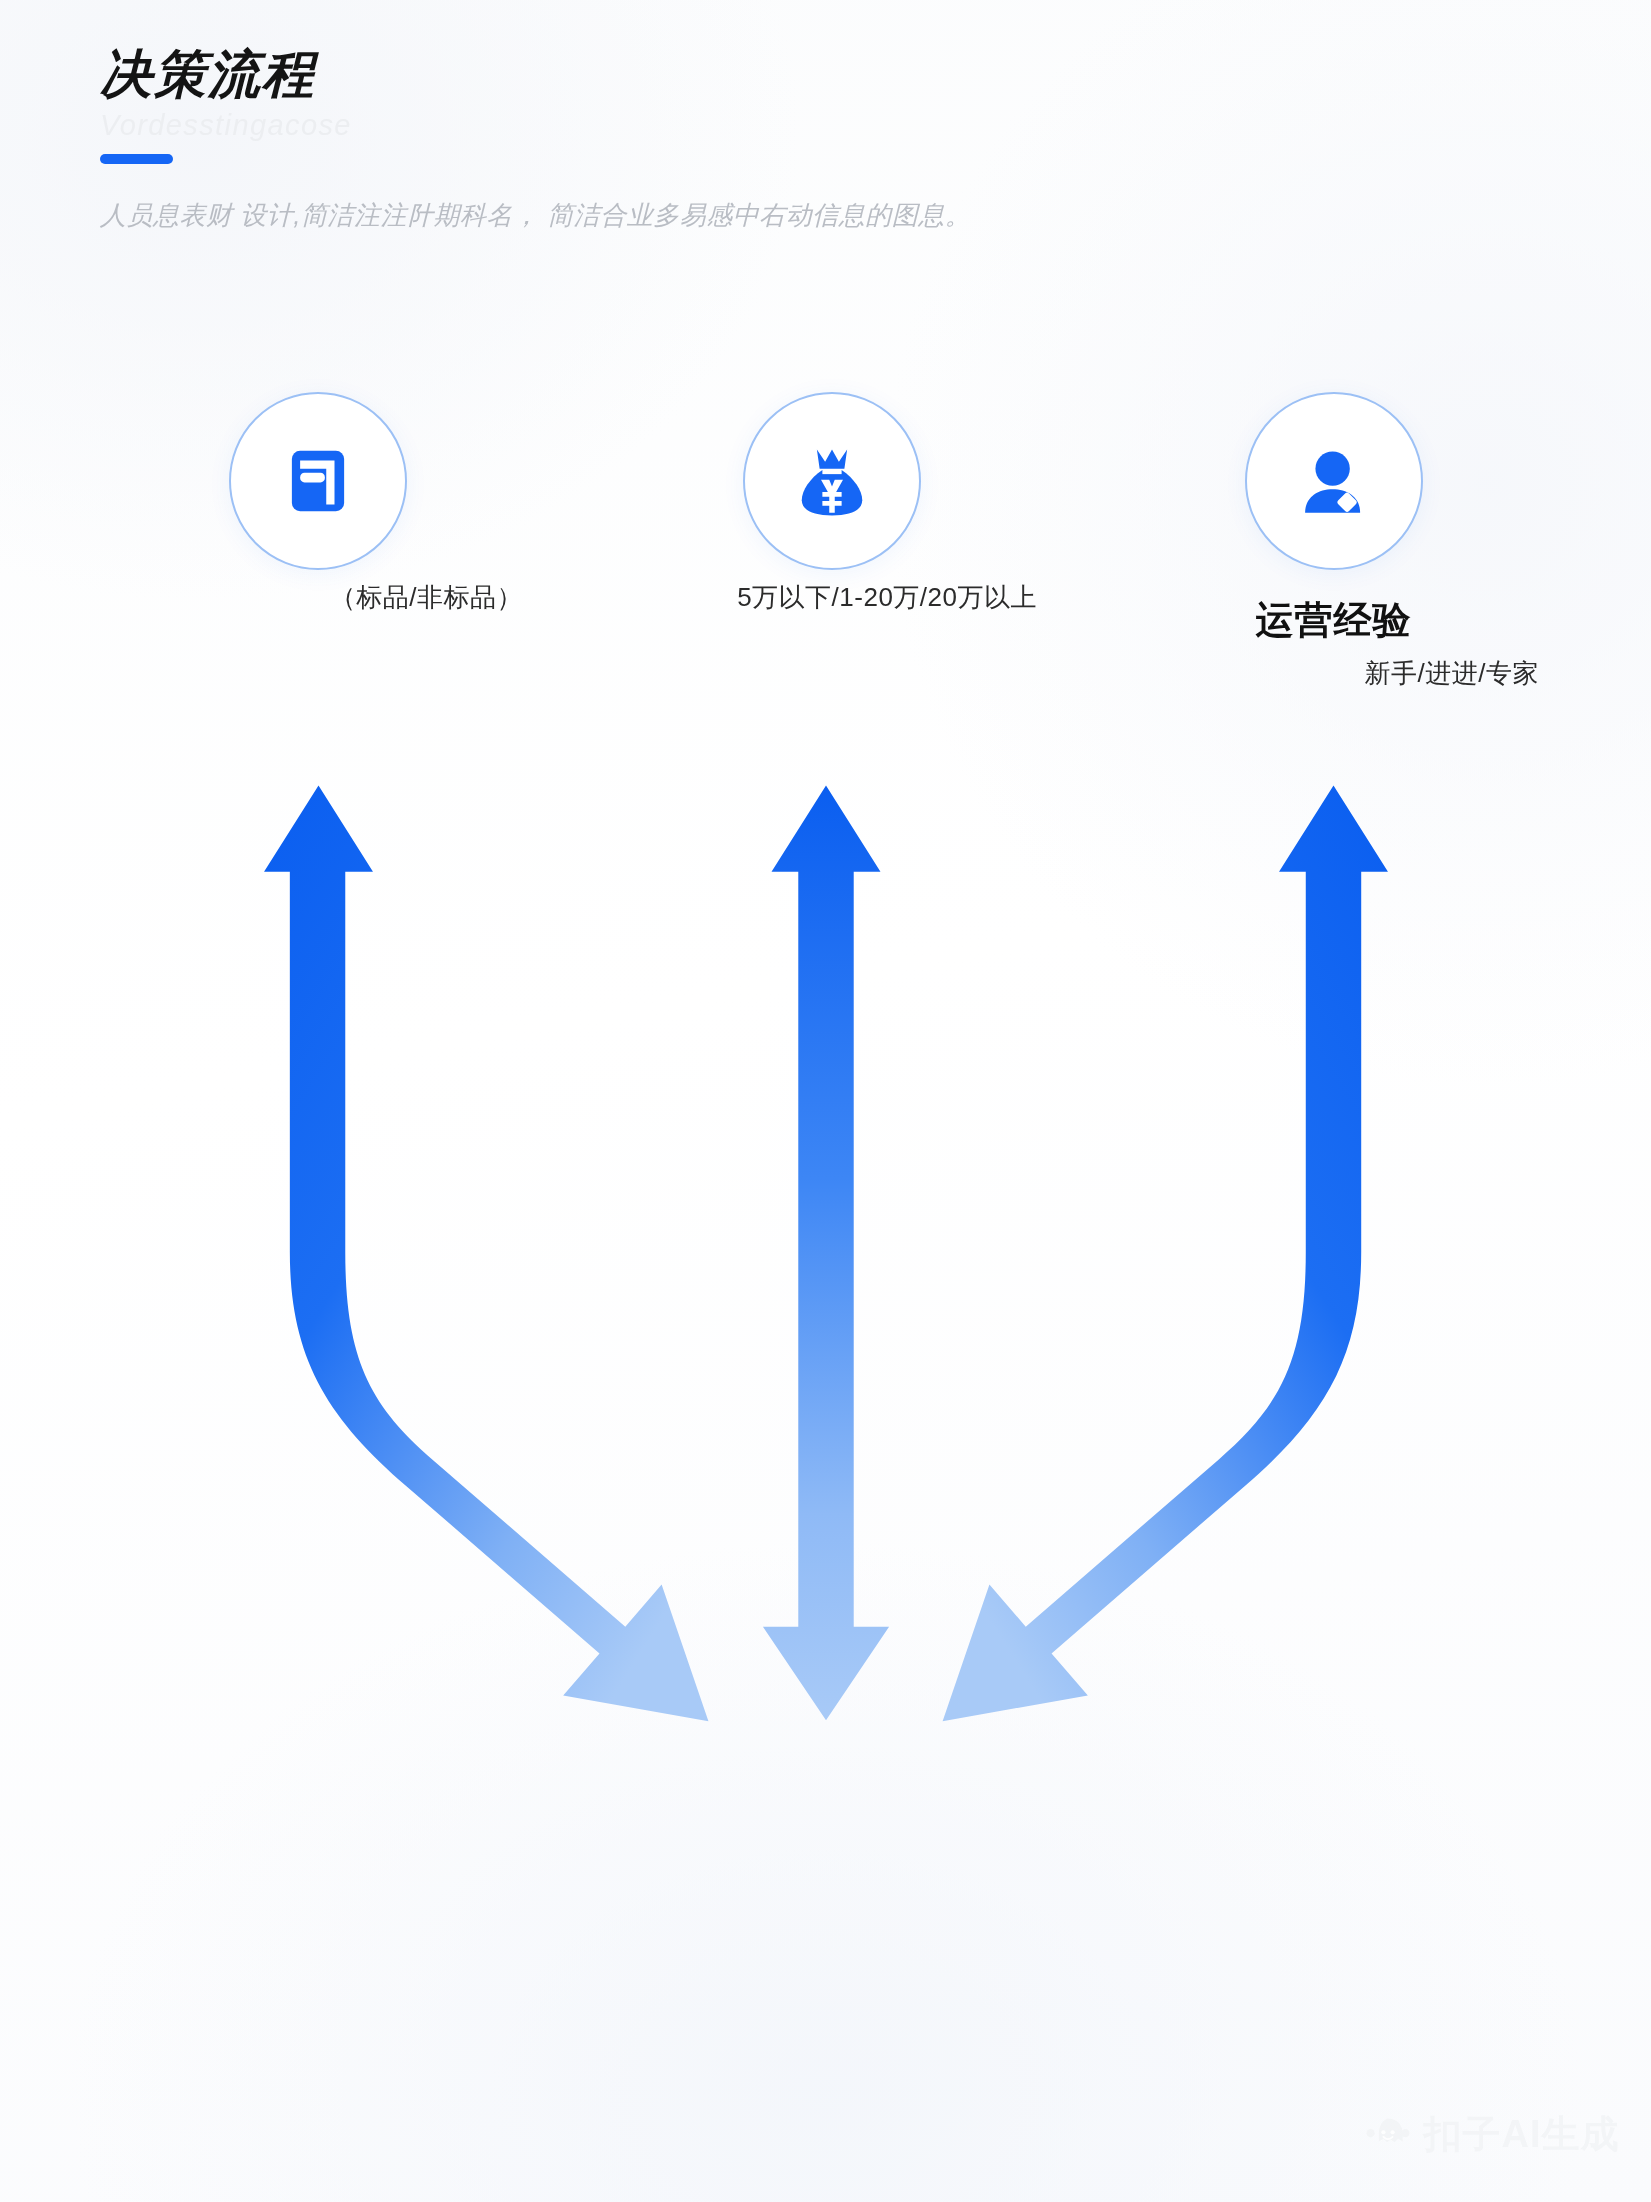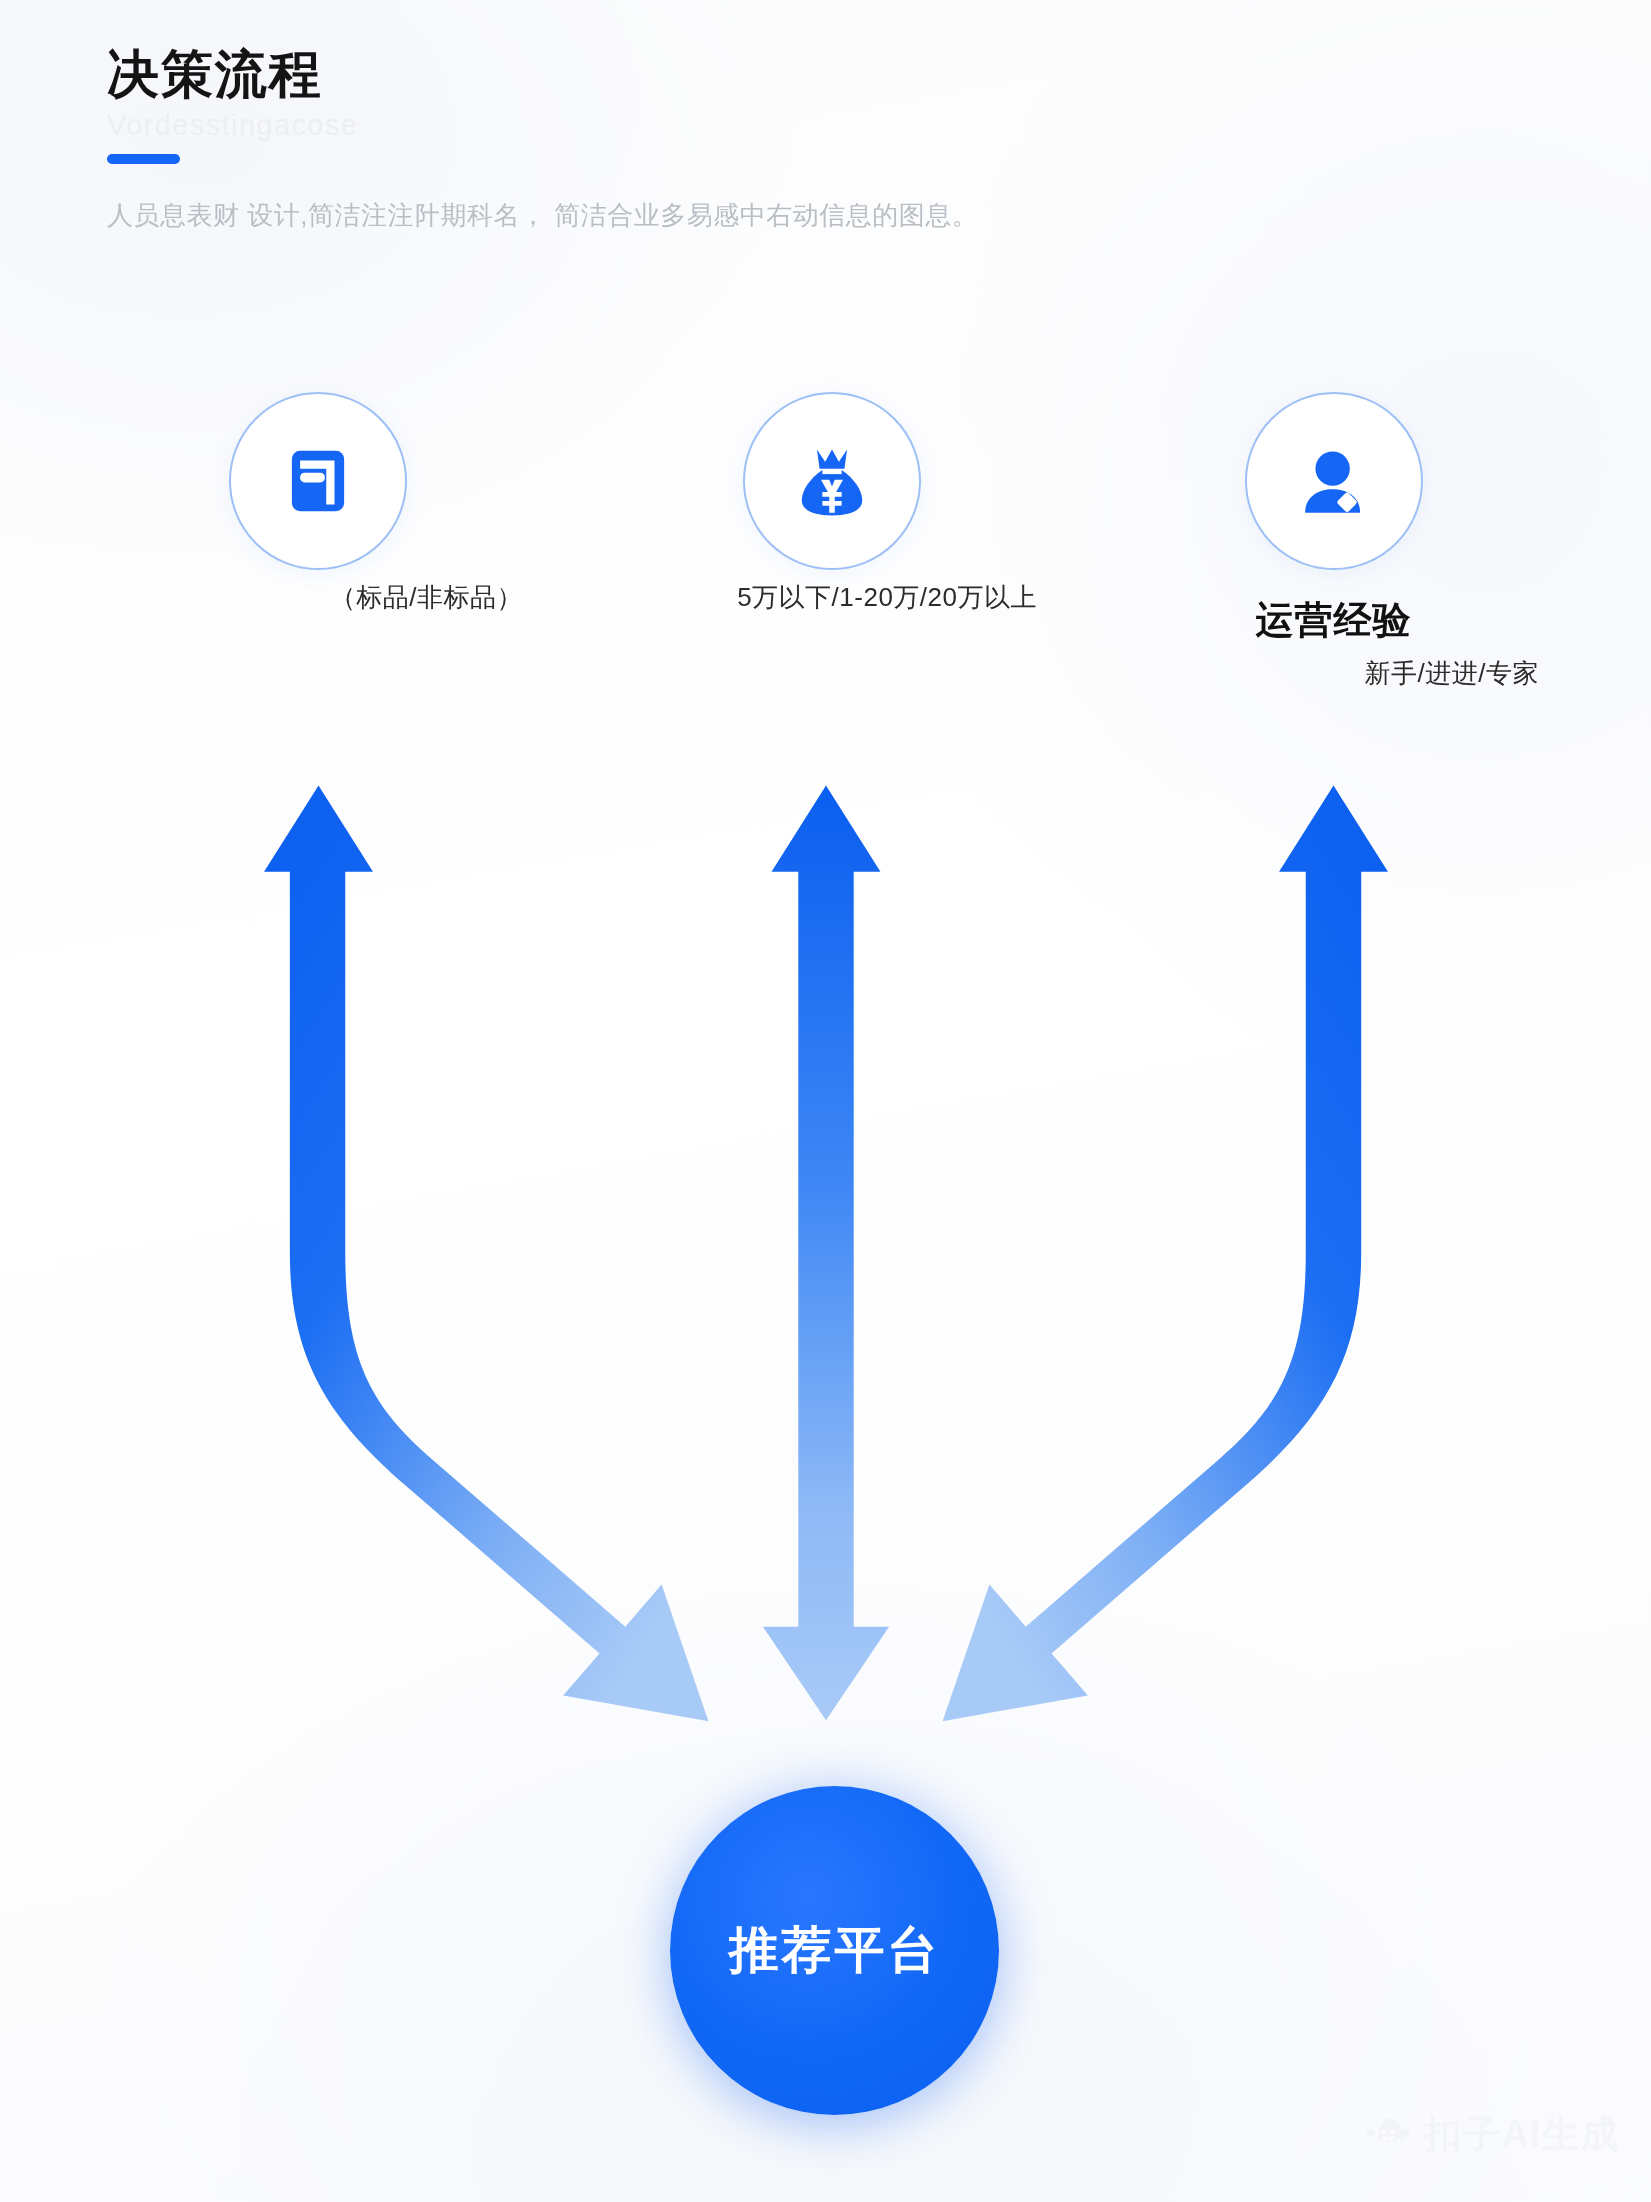--- a/index.html
+++ b/index.html
@@ -25,23 +25,24 @@
       radial-gradient(ellipse 860px 669px at 12% 6%,  rgba(244,246,250,0.95) 0%, rgba(255,255,255,0) 70%),
       radial-gradient(ellipse 860px 860px at 90% 22%, rgba(245,247,251,0.9)  0%, rgba(255,255,255,0) 70%),
       radial-gradient(ellipse 1051px 765px at 50% 95%, rgba(243,246,251,0.9) 0%, rgba(255,255,255,0) 72%),
       linear-gradient(170deg, #fbfcfd 0%, #ffffff 45%, #fafbfd 100%);
     overflow: hidden;
   }
 
   
   .header {
     position: absolute;
-    left: 107px;
+    left: 100px;
     top: 46px;
     width: 1338px;
+    font-style: italic;
   }
 
   .title {
     font-size: 52px;
     font-weight: 700;
     color: #141414;
     letter-spacing: 1.9px;
     line-height: 1.1;
   }
 
@@ -293,23 +294,20 @@
           <circle cx="31" cy="23" r="12.5" fill="#1566f5"></circle>
           <path d="M11 55 c0 -11 9 -17 20 -17 s20 6 20 17 Z" fill="#1566f5"></path>
           <rect x="36" y="42" width="11" height="11" rx="2" fill="#ffffff" transform="rotate(45 41.5 47.5)"></rect>
         </svg>
       </div>
       <div class="factor-title">运营经验</div>
       <div class="factor-sub">新手/进进/专家</div>
     </div>
   </div>
 
-  <div class="result">
-    <span class="result-label">推荐平台</span>
-  </div>
 
   <div class="watermark">
     <svg width="44" height="44" viewBox="0 0 48 48">
       <path d="M24 6 c10 0 16 7 16 16 v9 l-5 -3 l-4 4 l-4 -3 l-4 3 l-4 -4 l-5 3 v-9 c0 -9 6 -16 10 -16 Z" fill="#f2f4f6"></path>
       <circle cx="5" cy="22" r="4.5" fill="#f2f4f6"></circle>
       <circle cx="43" cy="22" r="4.5" fill="#f2f4f6"></circle>
       <circle cx="19" cy="21" r="2.3" fill="#ffffff"></circle>
       <circle cx="29" cy="21" r="2.3" fill="#ffffff"></circle>
       <path d="M19 26 q5 5 10 0" stroke="#ffffff" stroke-width="2" fill="none" stroke-linecap="round"></path>
     </svg>

